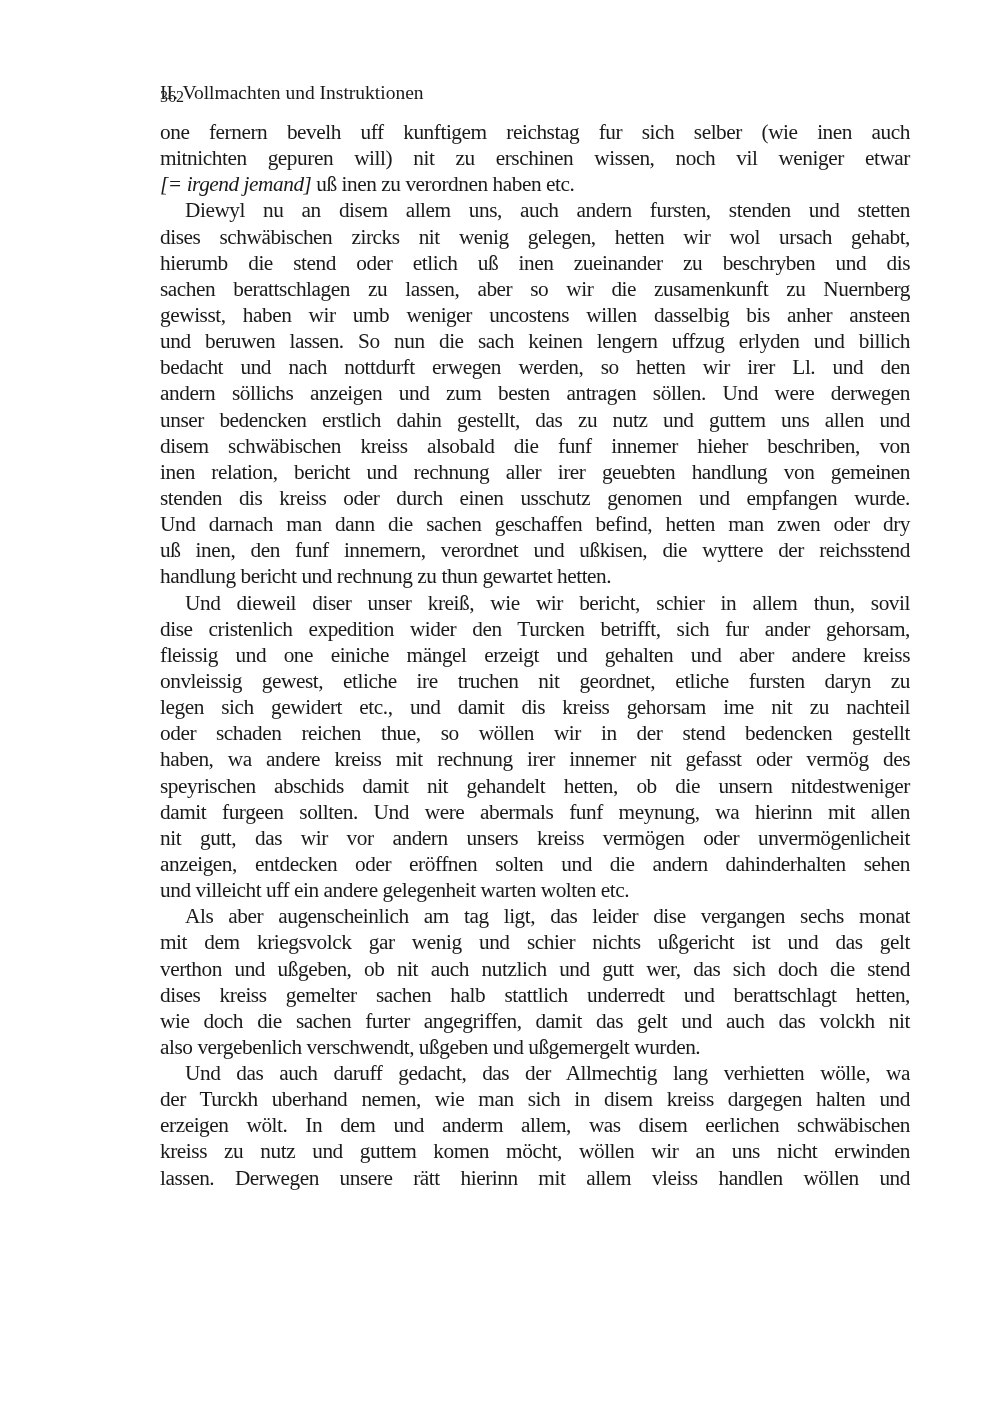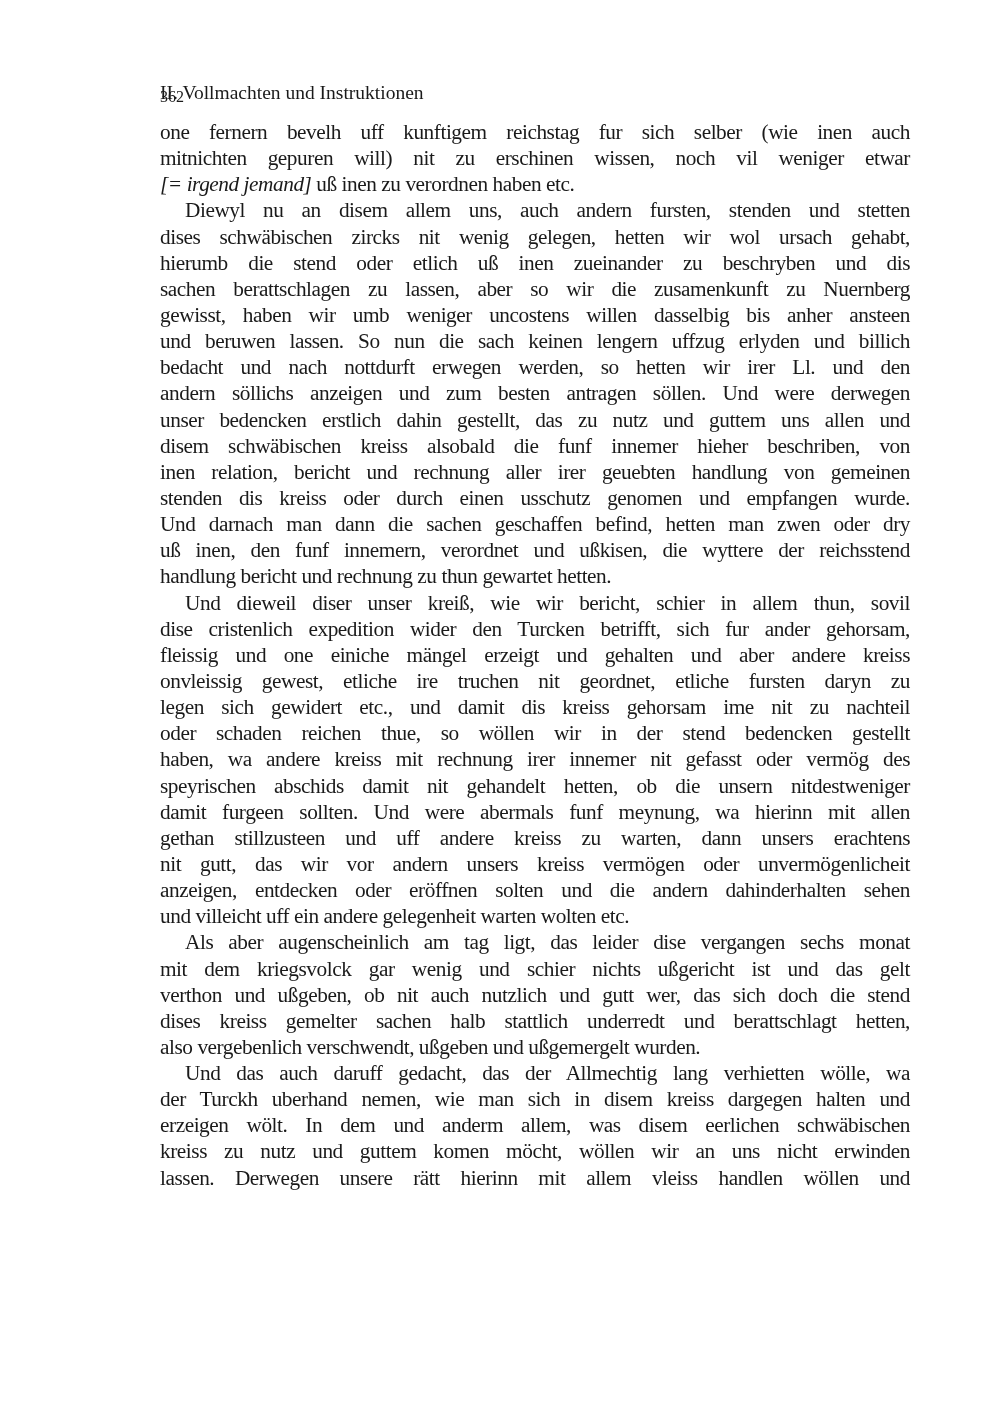--- a/index.html
+++ b/index.html
@@ -103,31 +103,31 @@
     <div>
       <span class="line indent">Und dieweil diser unser kreiß, wie wir bericht, schier in allem thun, sovil</span>
       <span class="line">dise cristenlich expedition wider den Turcken betrifft, sich fur ander gehorsam,</span>
       <span class="line">fleissig und one einiche mängel erzeigt und gehalten und aber andere kreiss</span>
       <span class="line">onvleissig gewest, etliche ire truchen nit geordnet, etliche fursten daryn zu</span>
       <span class="line">legen sich gewidert etc., und damit dis kreiss gehorsam ime nit zu nachteil</span>
       <span class="line">oder schaden reichen thue, so wöllen wir in der stend bedencken gestellt</span>
       <span class="line">haben, wa andere kreiss mit rechnung irer innemer nit gefasst oder vermög des</span>
       <span class="line">speyrischen abschids damit nit gehandelt hetten, ob die unsern nitdestweniger</span>
       <span class="line">damit furgeen sollten. Und were abermals funf meynung, wa hierinn mit allen</span>
-      <span class="line">gethan stillzusteen und uff andere kreiss zu warten, dann unsers erachtens</span>
       <span class="line">nit gutt, das wir vor andern unsers kreiss vermögen oder unvermögenlicheit</span>
       <span class="line">anzeigen, entdecken oder eröffnen solten und die andern dahinderhalten sehen</span>
       <span class="line last">und villeicht uff ein andere gelegenheit warten wolten etc.</span>
     </div>
 
     <div>
       <span class="line indent">Als aber augenscheinlich am tag ligt, das leider dise vergangen sechs monat</span>
       <span class="line">mit dem kriegsvolck gar wenig und schier nichts ußgericht ist und das gelt</span>
       <span class="line">verthon und ußgeben, ob nit auch nutzlich und gutt wer, das sich doch die stend</span>
       <span class="line">dises kreiss gemelter sachen halb stattlich underredt und berattschlagt hetten,</span>
+      <span class="line">wie doch die sachen furter angegriffen, damit das gelt und auch das volckh nit</span>
       <span class="line last">also vergebenlich verschwendt, ußgeben und ußgemergelt wurden.</span>
     </div>
 
     <div>
       <span class="line indent">Und das auch daruff gedacht, das der Allmechtig lang verhietten wölle, wa</span>
       <span class="line">der Turckh uberhand nemen, wie man sich in disem kreiss dargegen halten und</span>
       <span class="line">erzeigen wölt. In dem und anderm allem, was disem eerlichen schwäbischen</span>
       <span class="line">kreiss zu nutz und guttem komen möcht, wöllen wir an uns nicht erwinden</span>
       <span class="line">lassen. Derwegen unsere rätt hierinn mit allem vleiss handlen wöllen und</span>
     </div>

